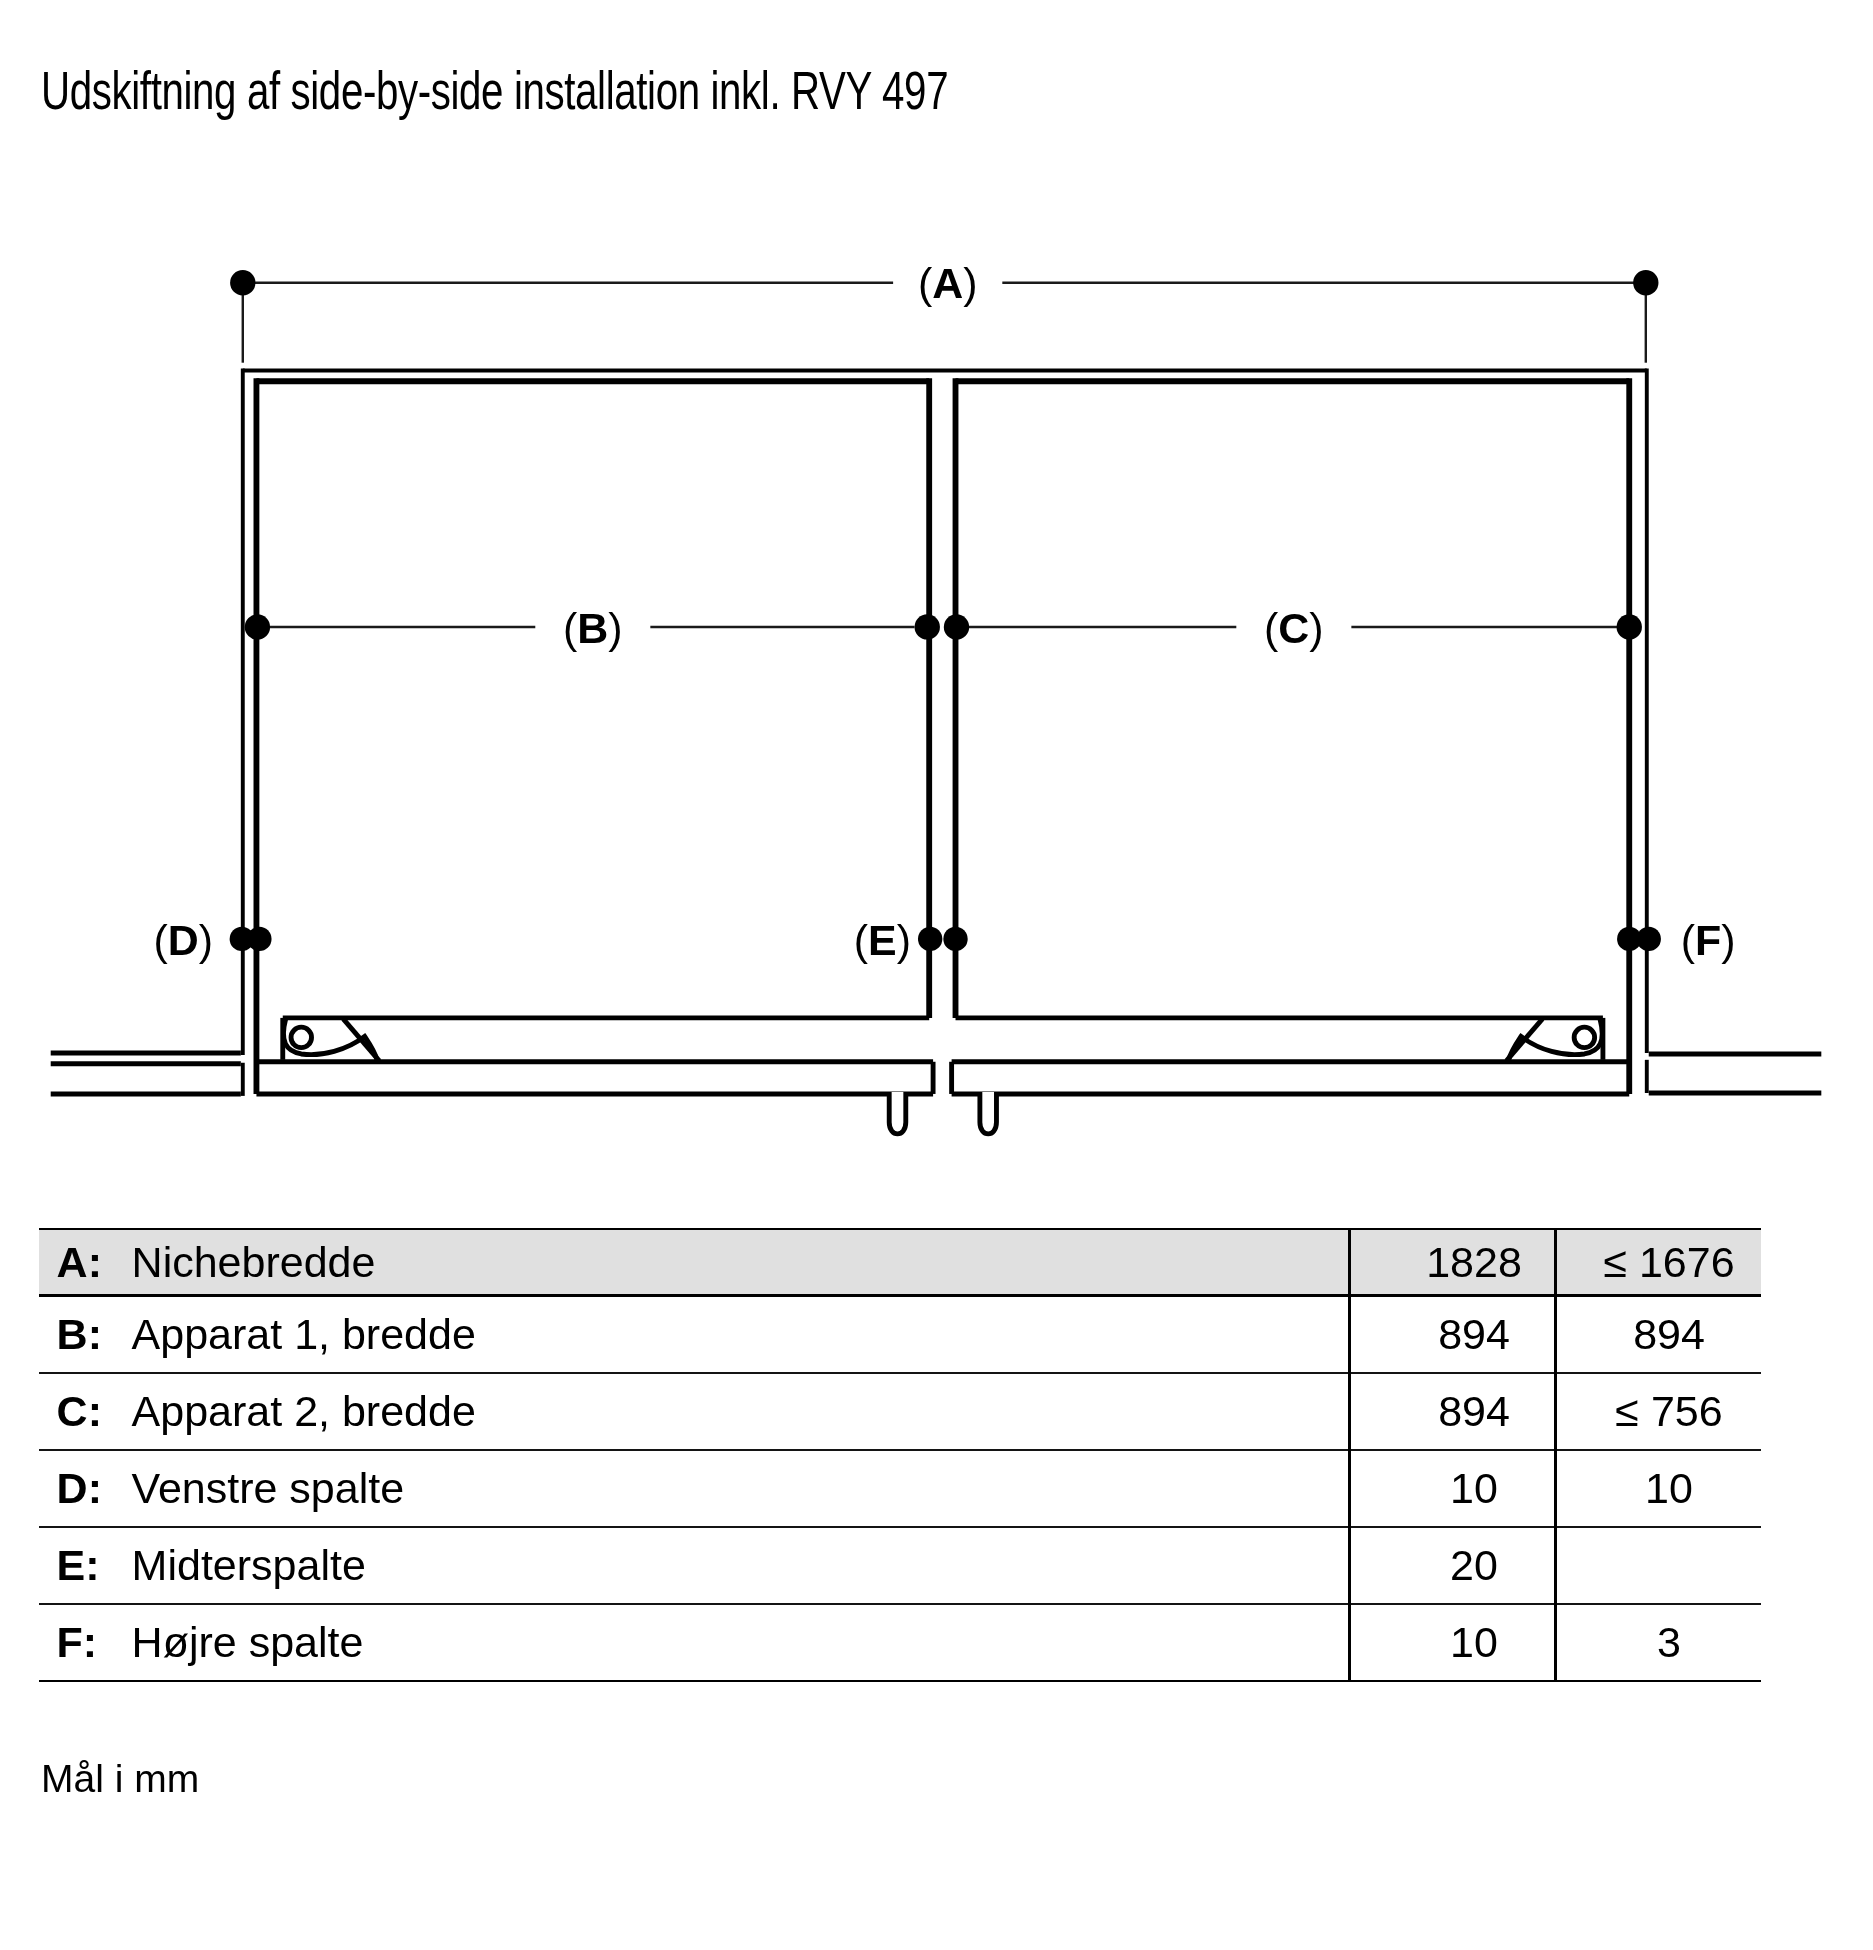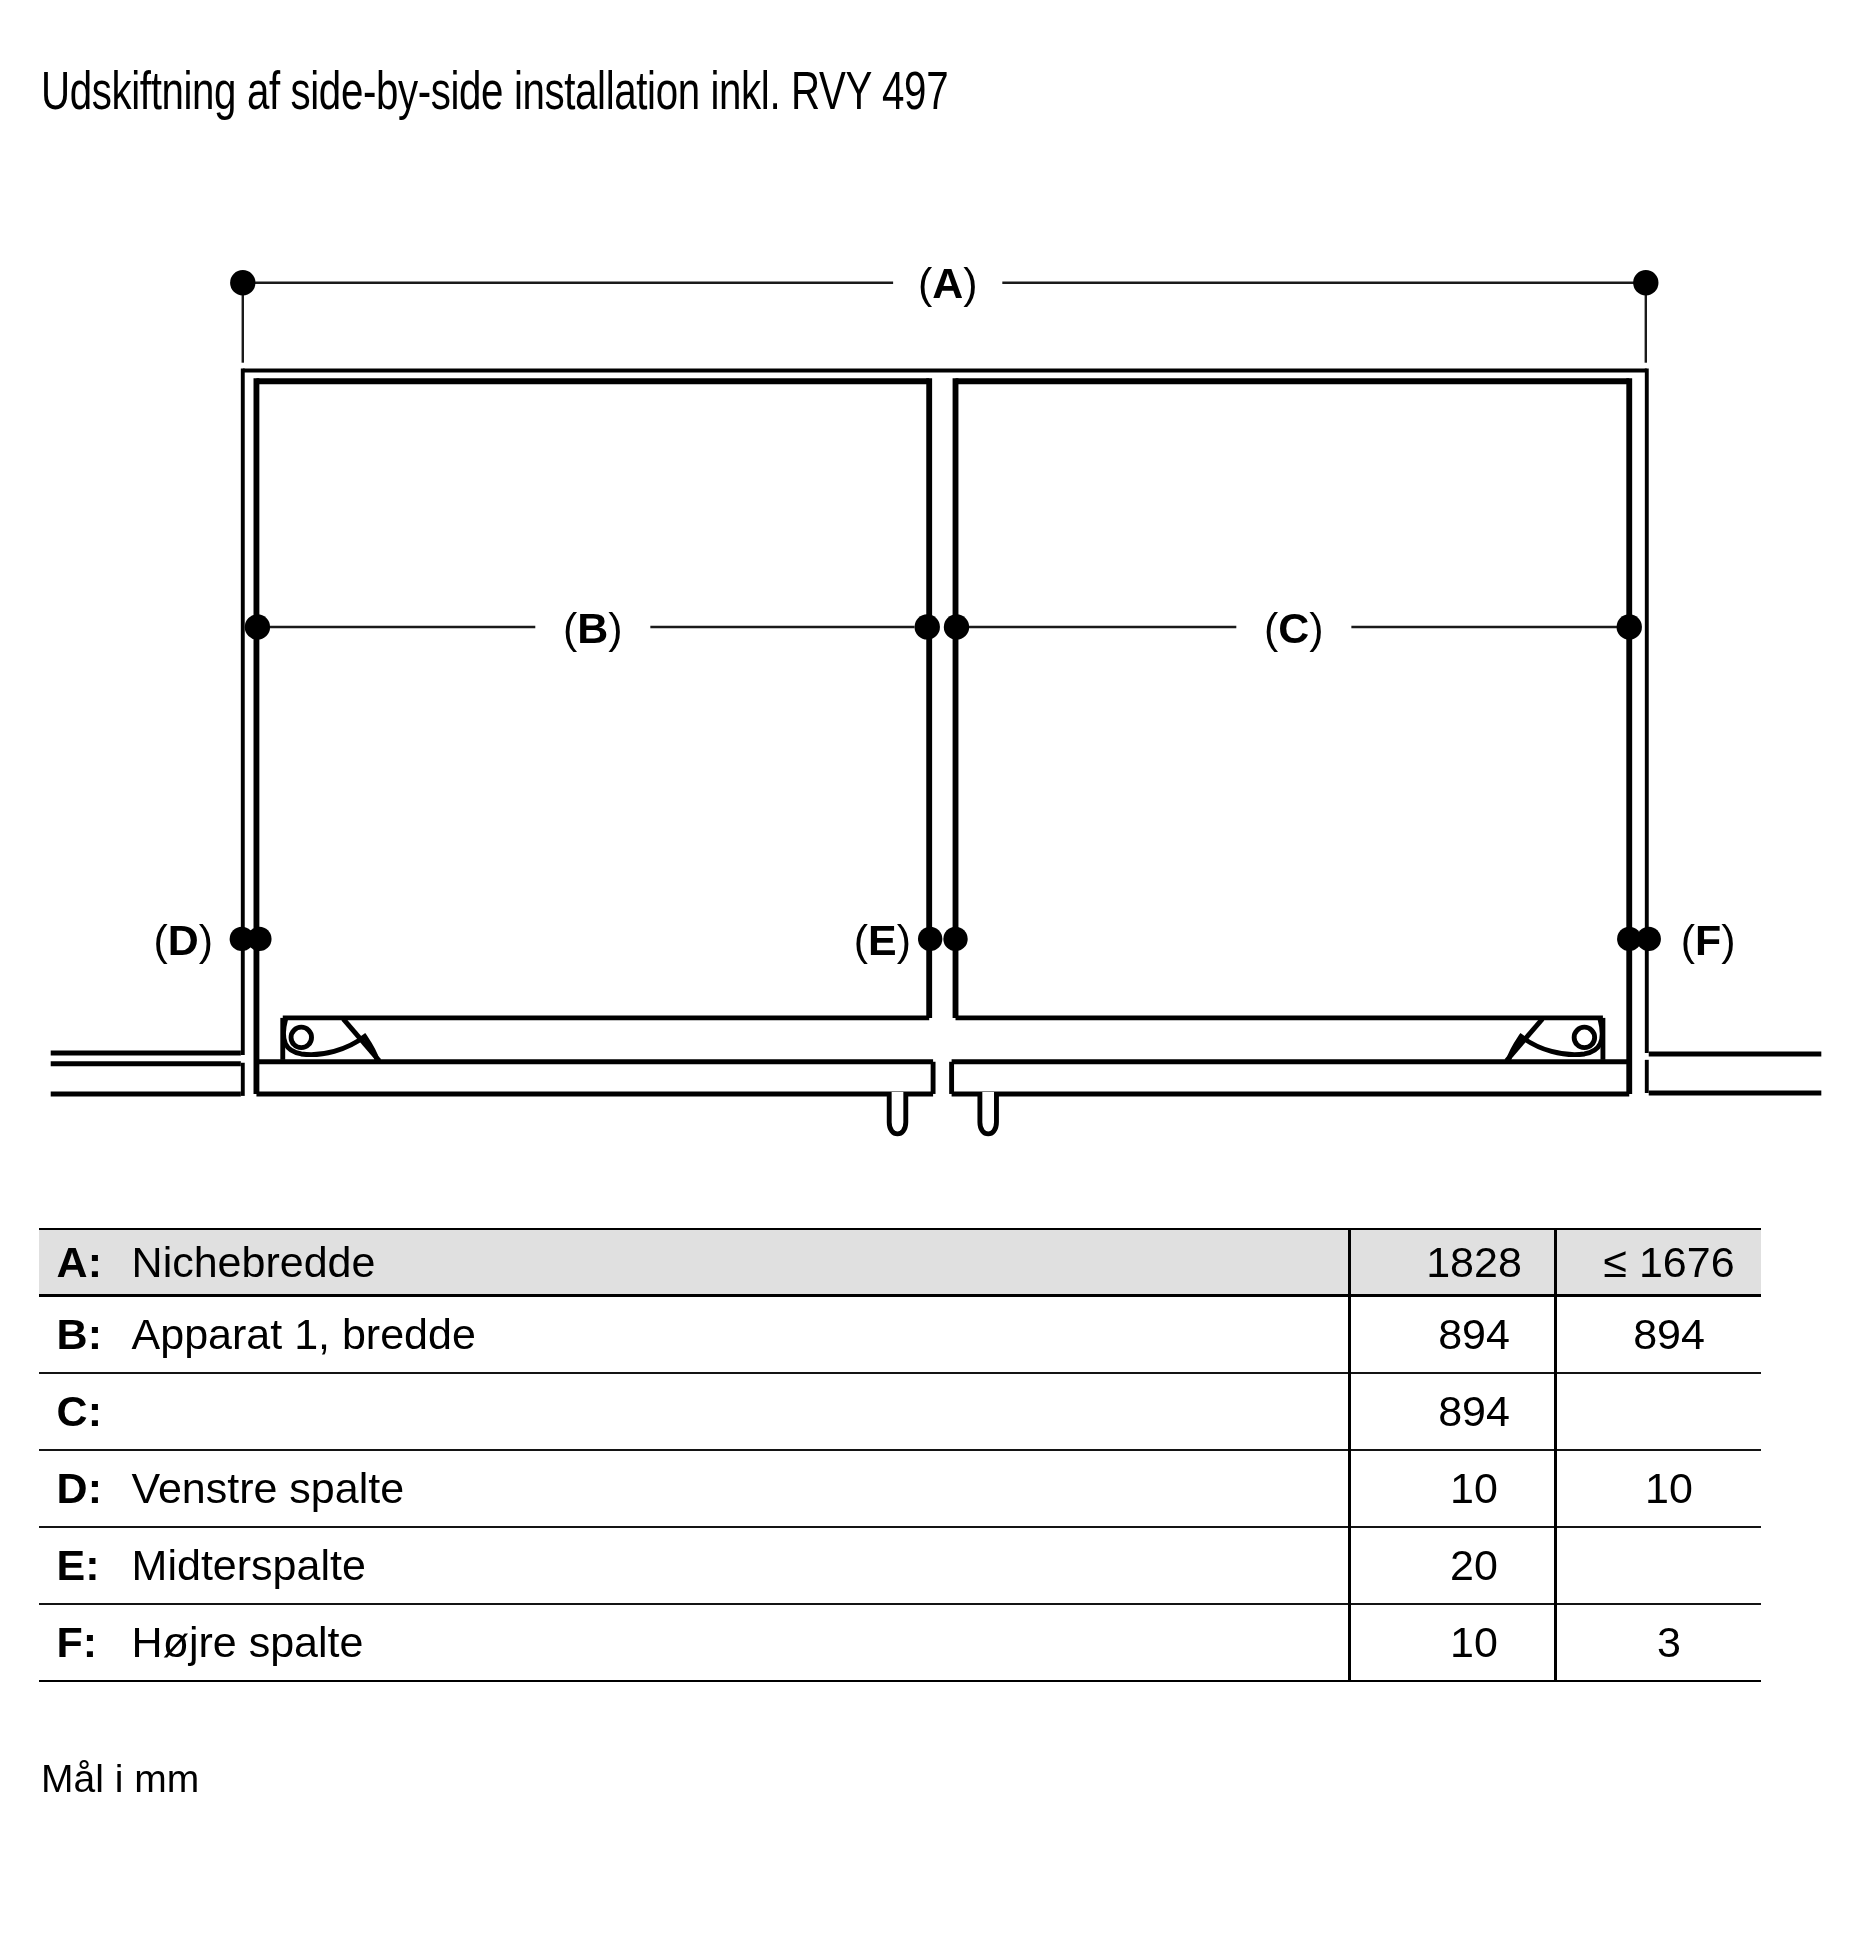--- a/index.html
+++ b/index.html
@@ -175,22 +175,24 @@
       <span class="key">B:</span>
       <span>Apparat 1, bredde</span>
     </div>
     <div class="cell c-v1">894</div>
     <div class="cell c-v2">894</div>
   </div>
 
   <div class="t-row">
     <div class="cell c-desc">
       <span class="key">C:</span>
+      <span>Apparat 2, bredde</span>
     </div>
     <div class="cell c-v1">894</div>
+    <div class="cell c-v2">≤ 756</div>
   </div>
 
   <div class="t-row">
     <div class="cell c-desc">
       <span class="key">D:</span>
       <span>Venstre spalte</span>
     </div>
     <div class="cell c-v1">10</div>
     <div class="cell c-v2">10</div>
   </div>

